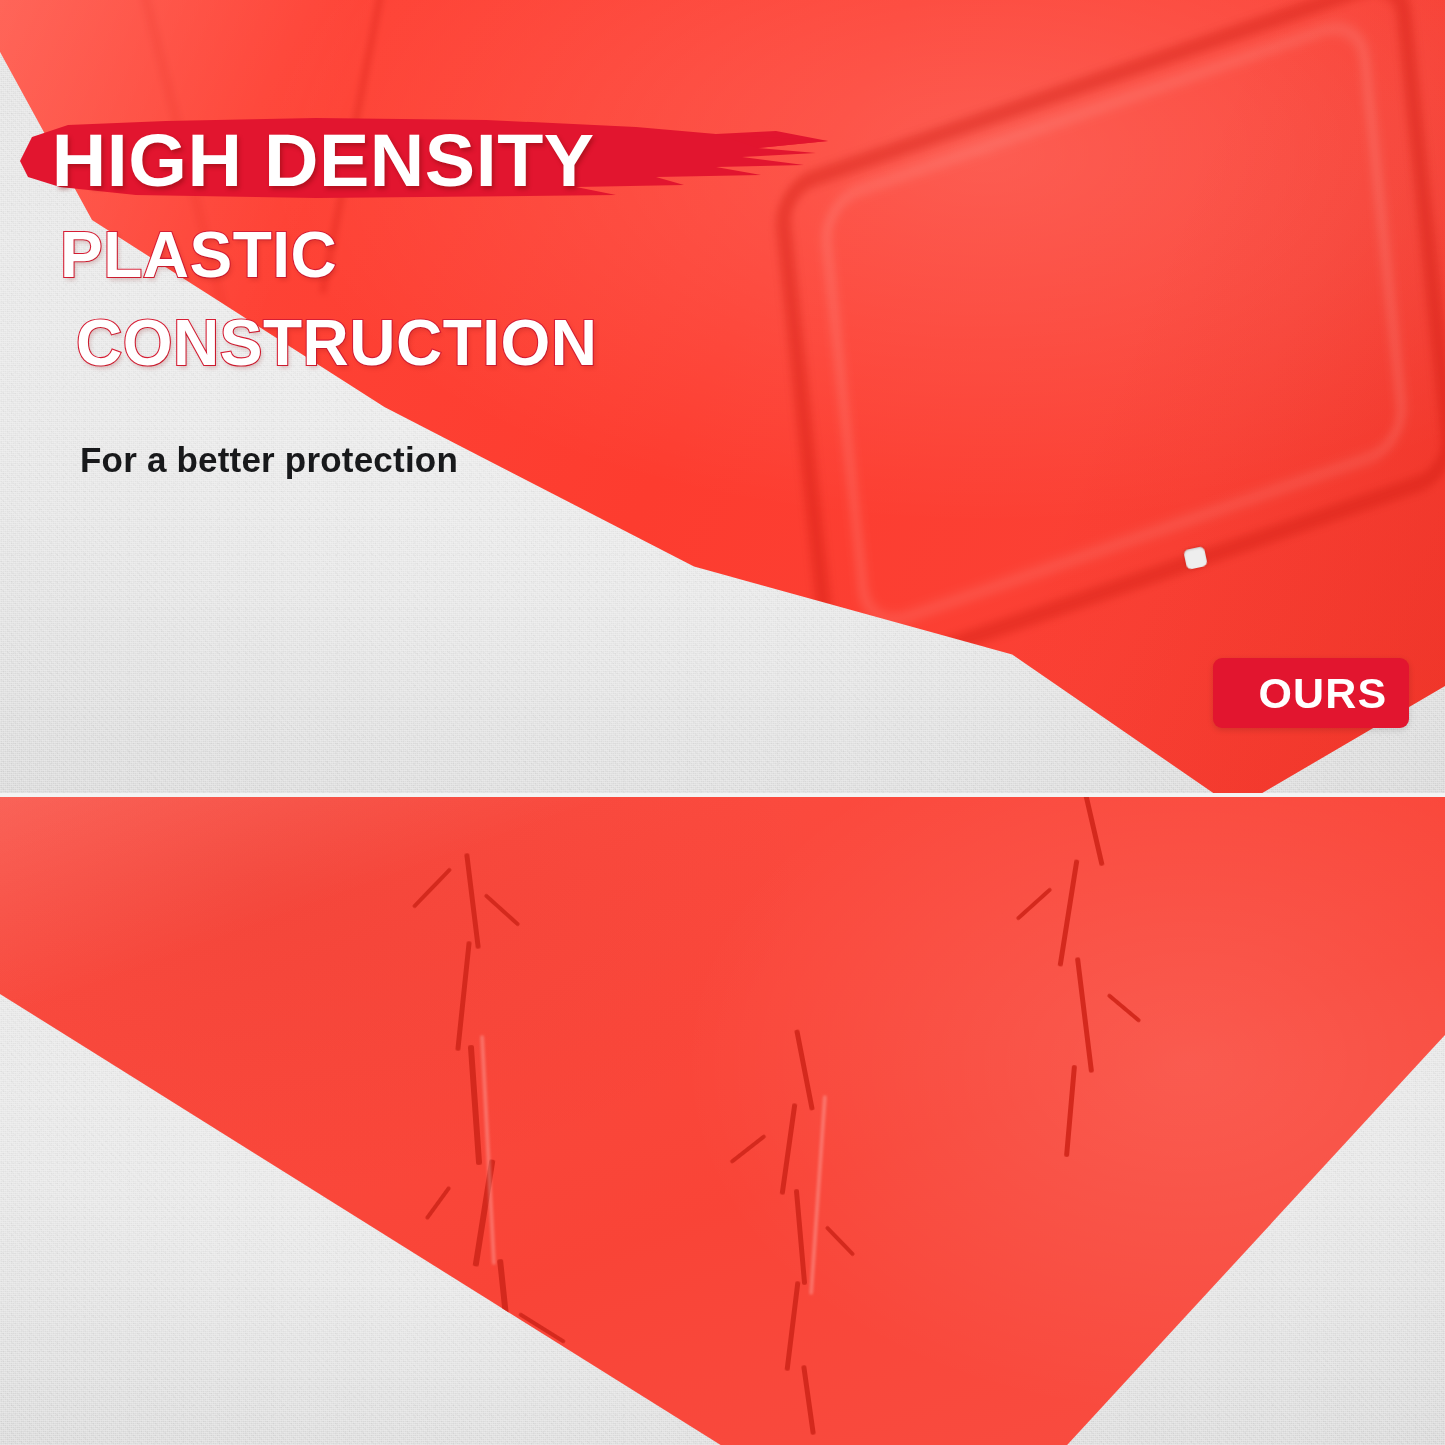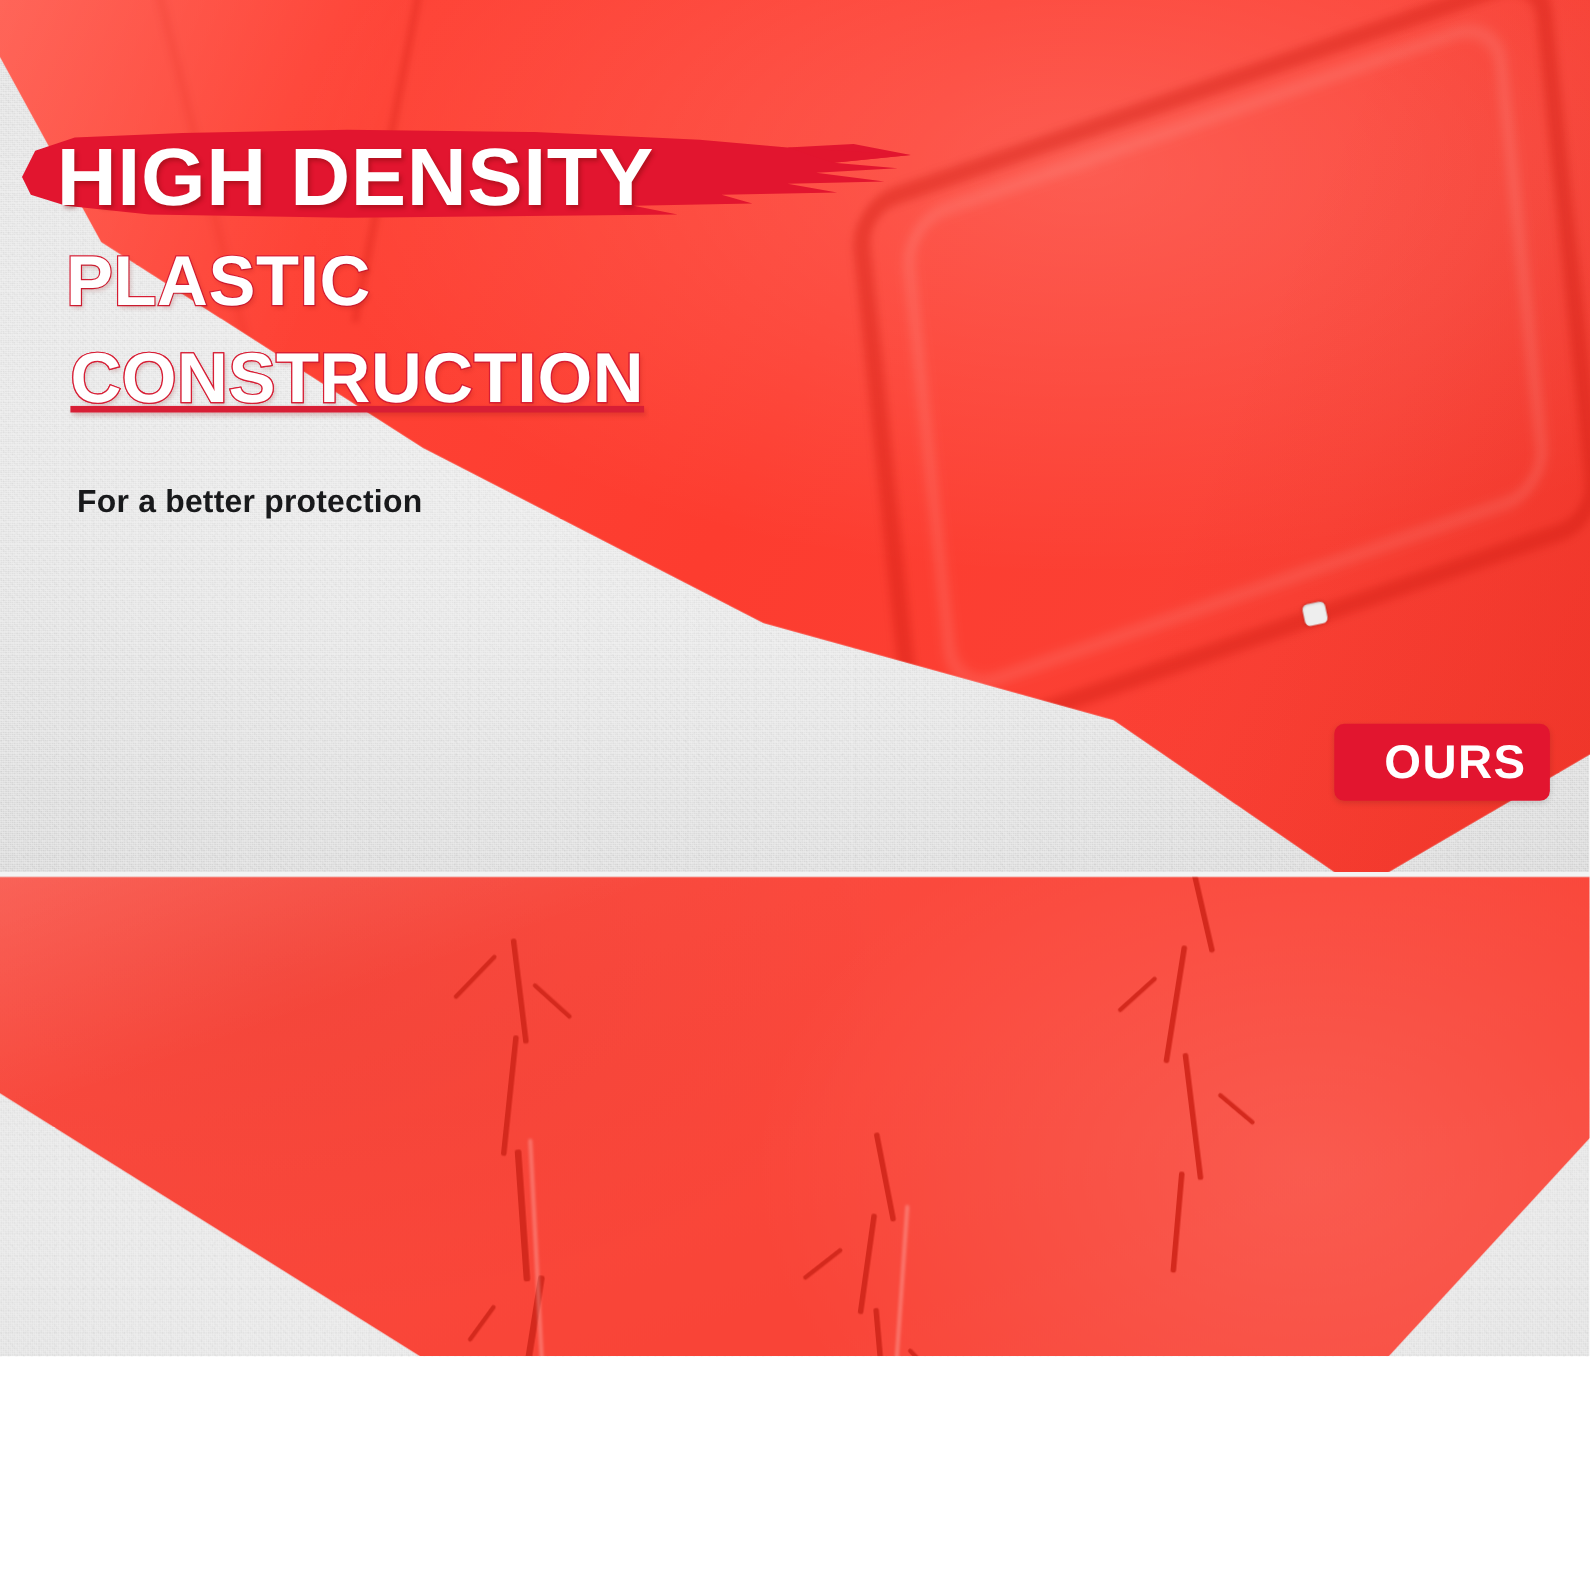--- a/index.html
+++ b/index.html
@@ -1,20 +1,20 @@
 <!DOCTYPE html>
 <html><head>
 <meta charset="utf-8">
 <style>
   html,body{margin:0;padding:0;background:#fff;}
   body{font-family:"Liberation Sans",sans-serif;}
 
   .stage{
     position:relative;
-    width:1445px;height:1233px;
+    width:1445px;height:1445px;
     overflow:hidden;
     background:#e6e6e6;
   }
 
   
   .panel{position:absolute;left:0;width:1445px;overflow:hidden;}
   .panel-top{top:0;height:793px;}
   .panel-divider{position:absolute;left:0;top:793px;width:1445px;height:4px;background:#f3f3f3;z-index:40;}
   .panel-bottom{top:797px;height:648px;}
 
@@ -125,25 +125,25 @@
     transform:scaleX(1.02);
   }
   .h-outline{
     font-size:64px;font-weight:bold;letter-spacing:.5px;line-height:1.04;
     color:#ffffff;font-family:"Liberation Sans",sans-serif;
     -webkit-text-stroke:2.2px #d81e35;
     paint-order:stroke fill;
     text-shadow:2px 3px 4px rgba(140,20,20,.22);
   }
   .h-l2{position:absolute;left:3px;top:98px;}
-  .h-l3{position:absolute;left:7px;top:186px;white-space:nowrap;text-decoration:underline;}
+  .h-l3{position:absolute;left:19px;top:186px;white-space:nowrap;}
 
   .subtitle{
-    position:absolute;z-index:31;left:70px;top:440px;
-    font-size:29px;font-weight:bold;color:#18191b;letter-spacing:.2px;
+    position:absolute;z-index:31;left:80px;top:440px;
+    font-size:35px;font-weight:bold;color:#18191b;letter-spacing:.2px;
     font-family:"Liberation Sans",sans-serif;
   }
 
   
   .badge{
     position:absolute;z-index:35;
     display:flex;align-items:center;justify-content:center;
     font-weight:bold;letter-spacing:1.2px;
     font-family:"Liberation Sans",sans-serif;
     border-radius:9px;

